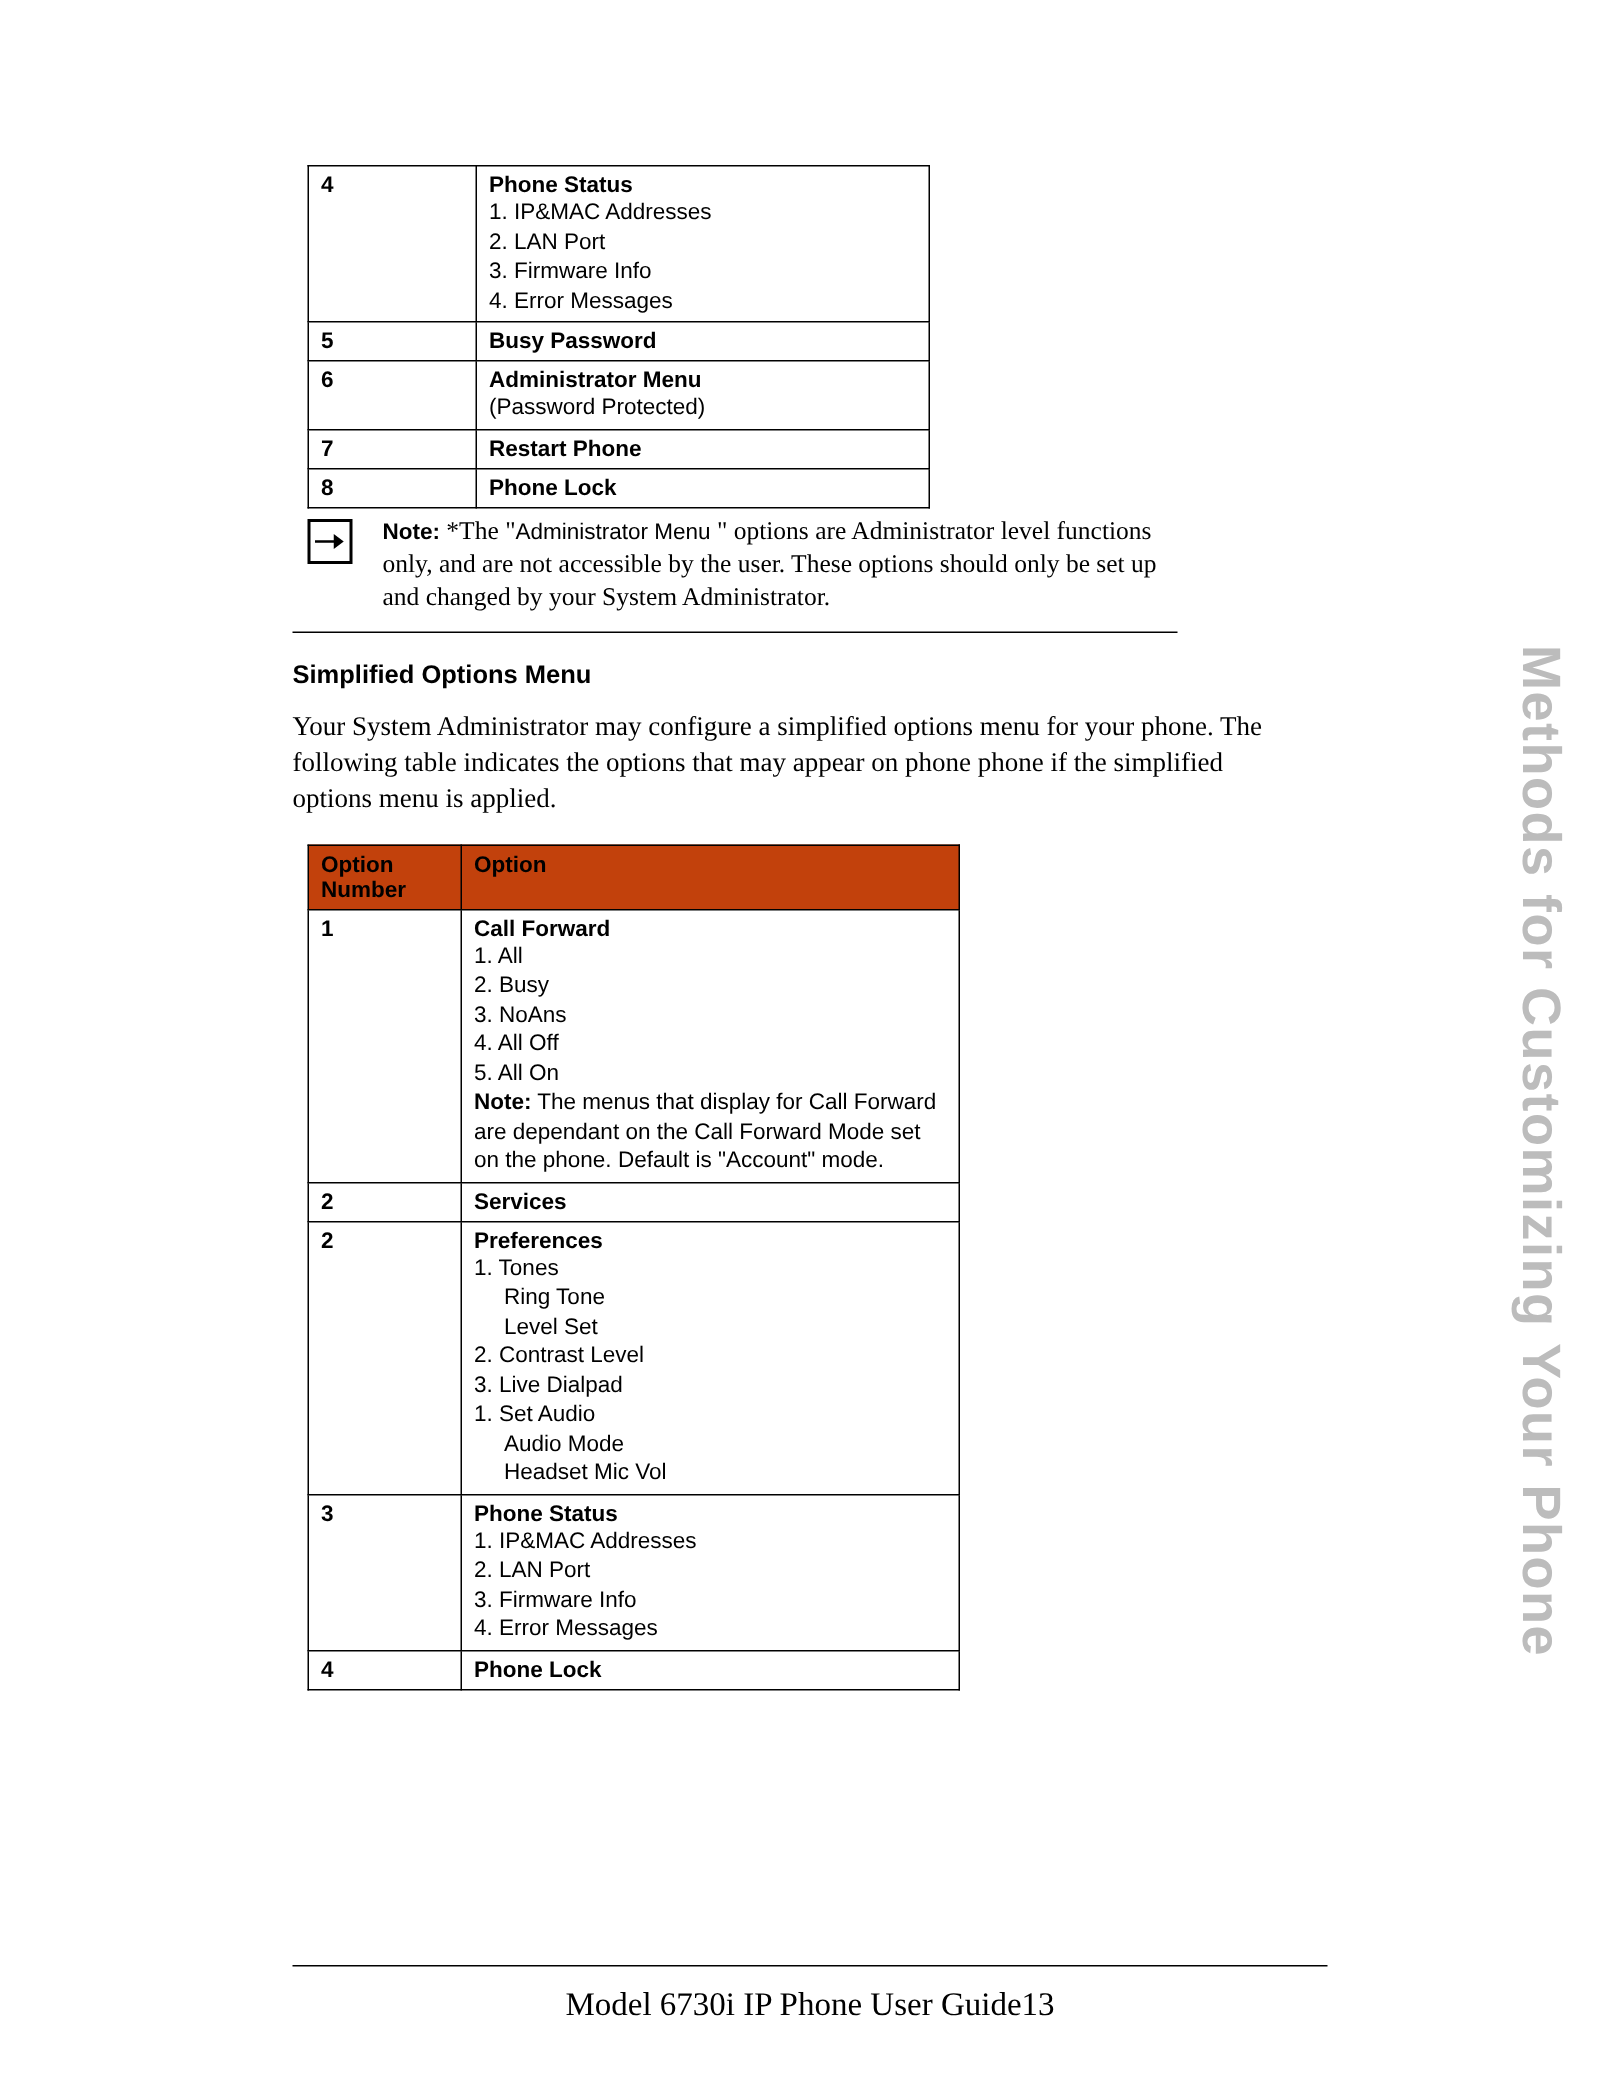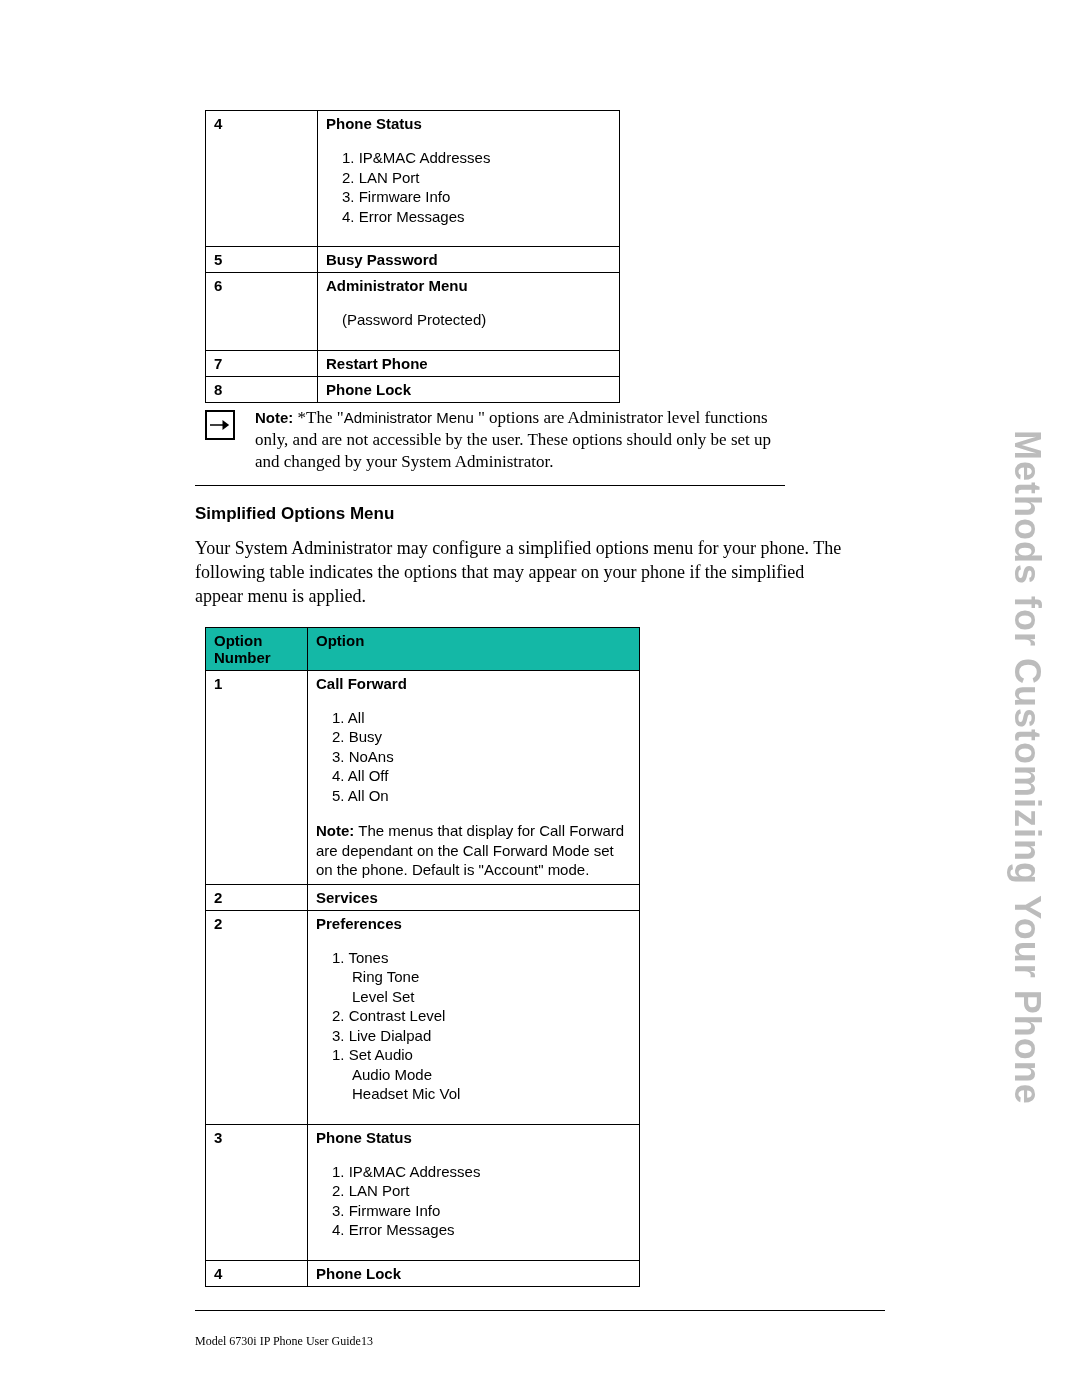--- a/index.html
+++ b/index.html
@@ -31,21 +31,21 @@
   table.top-table td {
     border: 1px solid #000;
     padding: 4px 8px 4px 8px;
     vertical-align: top;
   }
   table.top-table td.numcol {
     width: 95px;
     font-weight: bold;
   }
   .sublist {
-    margin: 16px;
+    margin: 0;
     padding: 0;
   }
   .sublist .li {
     display: block;
     line-height: 1.3;
   }
   .tbold {
     font-weight: bold;
     margin-top: 30px;
   }
@@ -114,21 +114,21 @@
     font-size: 15px;
     margin-left: 10px;
   }
   table.opt-table th, table.opt-table td {
     border: 1px solid #000;
     padding: 4px 8px;
     vertical-align: top;
     text-align: left;
   }
   table.opt-table th {
-    background: #14b8a6;
+    background: #c2410c;
     font-weight: bold;
   }
   table.opt-table td.numcol2 {
     width: 85px;
     font-weight: bold;
   }
   .noteinline {
     line-height: 1.3;
   }
   .noteinline .nb {
@@ -145,22 +145,22 @@
     bottom: 78px;
     border: none;
     border-top: 1px solid #000;
   }
   .footer {
     position: absolute;
     left: 195px;
     right: 195px;
     bottom: 48px;
     display: flex;
-    justify-content: flex-start;
-    font-size: 12px;
+    justify-content: center;
+    font-size: 22px;
     font-family: "Times New Roman", Times, serif;
   }
   
   .side-tab {
     position: absolute;
     right: 32px;
     top: 430px;
     font-family: Arial, Helvetica, sans-serif;
     font-weight: bold;
     font-size: 36px;
@@ -229,21 +229,21 @@
       </div>
       <div class="note-text">
         <span class="nlabel">Note:</span><span> *The "</span><span class="quoted">Administrator Menu </span><span>" options are Administrator level functions only, and are not accessible by the user. These options should only be set up and changed by your System Administrator.</span>
       </div>
     </div>
 
     <hr class="hr1">
 
     <div class="section-heading">Simplified Options Menu</div>
 
-    <p class="body-para">Your System Administrator may configure a simplified options menu for your phone. The following table indicates the options that may appear on your phone if the simplified appear menu is applied.</p>
+    <p class="body-para">Your System Administrator may configure a simplified options menu for your phone. The following table indicates the options that may appear on phone phone if the simplified options menu is applied.</p>
 
     <table class="opt-table">
       <thead>
         <tr>
           <th>Option Number</th>
           <th>Option</th>
         </tr>
       </thead>
       <tbody>
 

